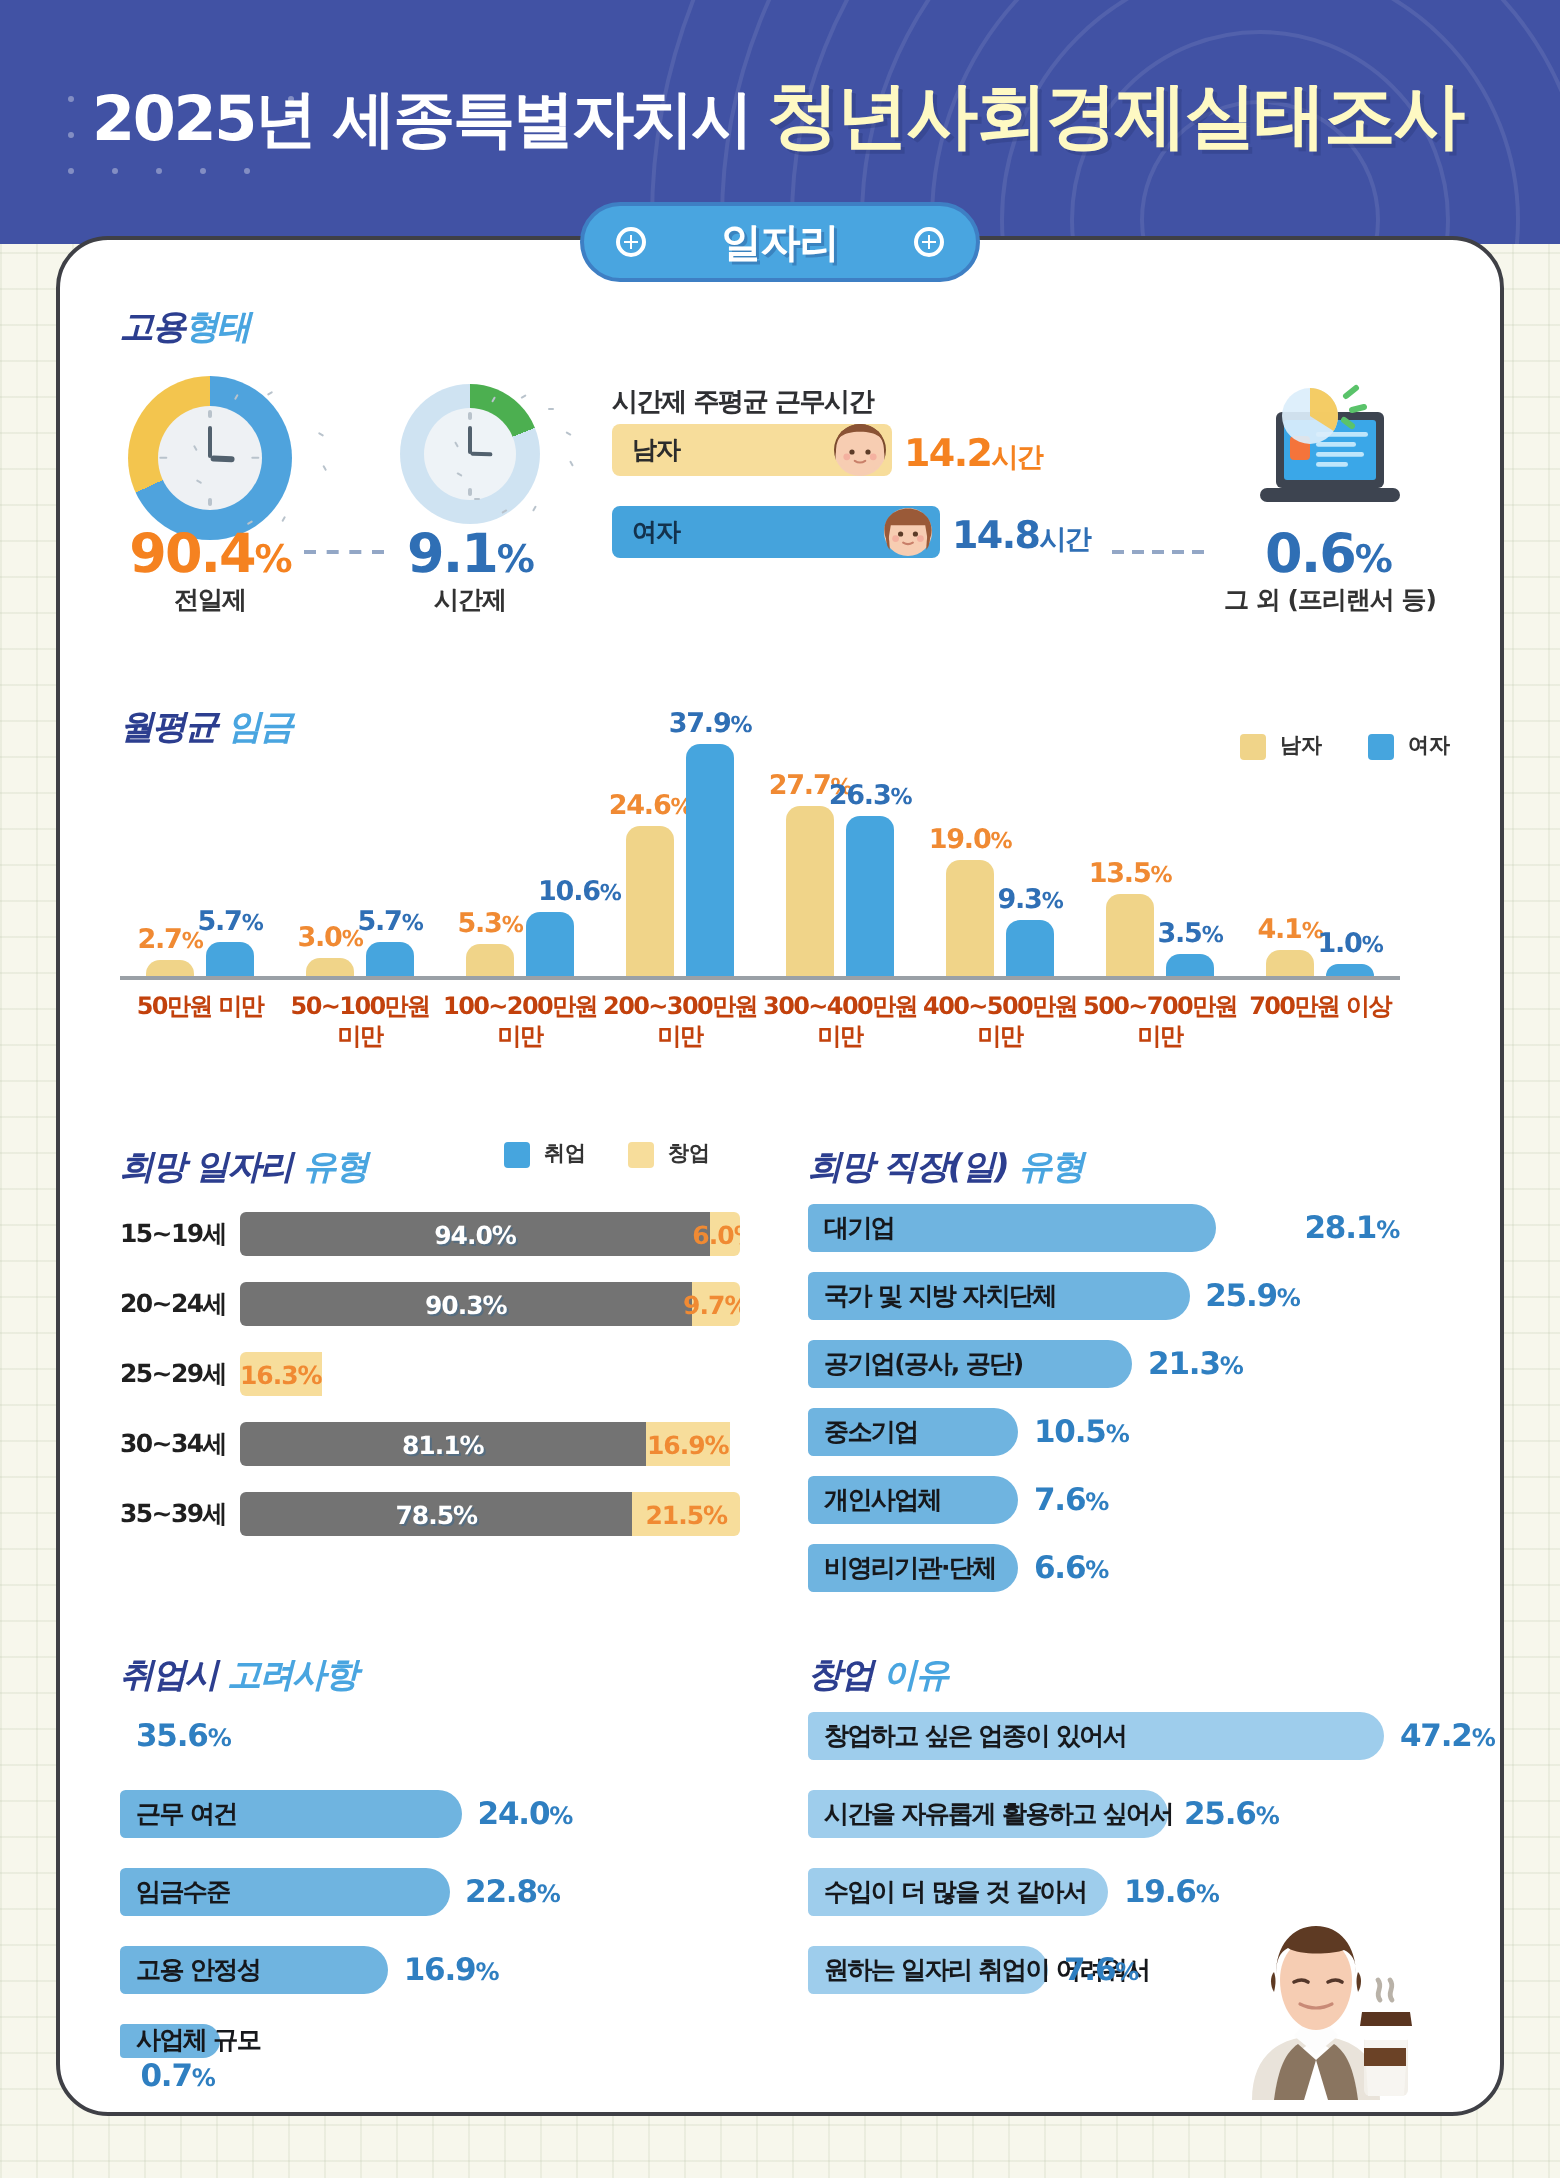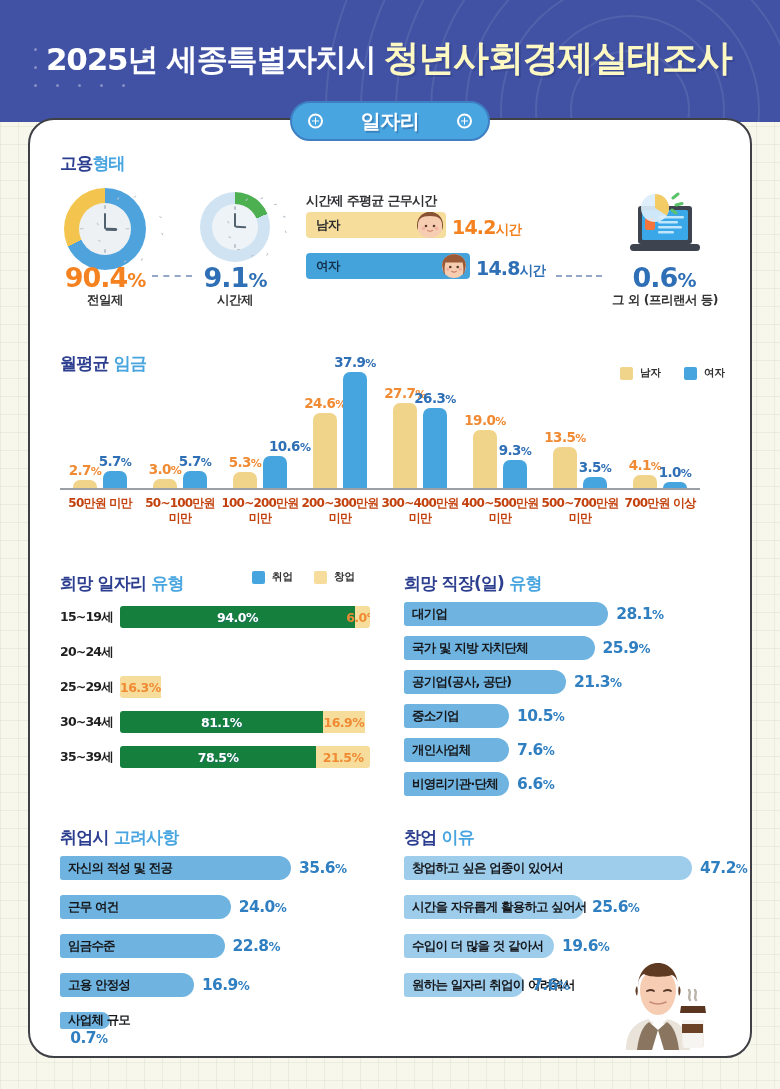--- a/index.html
+++ b/index.html
@@ -66,21 +66,21 @@
 
   
   .card{
     position:absolute; left:28px; top:118px; width:724px; height:940px;
     background:#fff; border:2px solid #3f4046; border-radius:26px;
     z-index:4;
   }
 
   
   .sec-h{ font-size:17px; font-weight:900; letter-spacing:-.8px;
-    font-family:"DejaVu Sans","Liberation Sans",sans-serif; white-space:nowrap;}
+    font-family:"DejaVu Sans","Liberation Sans",sans-serif; white-space:nowrap;font-style:italic;}
   .sec-h .a{ color:#2c3e8f; } .sec-h .b{ color:#49a5e0; }
 
   .abs{ position:absolute; }
 
   
   #emp-head{ left:60px; top:152px; }
 
   .donut{ position:absolute; border-radius:50%; }
   .donut .face{
     position:absolute; left:50%; top:50%; transform:translate(-50%,-50%);
@@ -129,21 +129,21 @@
     font-family:"DejaVu Sans","Liberation Sans",sans-serif;}
 
   
   #job-head{ left:60px; top:572px; }
   .srow{ position:absolute; left:60px; width:310px; height:22px; }
   .srow .rl{ position:absolute; left:0; top:0; width:58px; height:22px;
     display:flex;align-items:center; font-size:12.5px; font-weight:800; color:#1f1f1f;
     letter-spacing:-.8px; font-family:"DejaVu Sans","Liberation Sans",sans-serif;}
   .sbar{ position:absolute; left:60px; right:0; top:0; height:22px; display:flex; border-radius:3px; overflow:hidden;}
   .sseg{ height:22px; display:flex; align-items:center; justify-content:center; }
-  .sseg.e{ background:#15803d; } .sseg.s{ background:#f7dd9b; }
+  .sseg.e{ background:#737373; } .sseg.s{ background:#f7dd9b; }
   .sseg .v{ font-size:12.5px; font-weight:900; letter-spacing:-.5px;
     font-family:"DejaVu Sans","Liberation Sans",sans-serif; white-space:nowrap;}
   .sseg.e .v{ color:#fff; text-shadow:1px 1px 0 rgba(40,100,150,.4); }
   .sseg.s .v{ color:#f08a33; }
 
   
   .rbar-row{ position:absolute; height:24px; display:flex; align-items:center; }
   .rbar{ height:24px; background:#6fb4e0; border-radius:3px 13px 13px 3px;
     display:flex; align-items:center; min-width:10px;}
   .rbar .rl{ font-size:12.5px; font-weight:800; color:#16181c; margin-left:8px;
@@ -420,20 +420,28 @@
         <div class="sseg e" style="width: 94%;">
           <span class="v">94.0%</span>
         </div>
         <div class="sseg s" style="width: 6%;">
           <span class="v">6.0%</span>
         </div>
       </div>
     </div>
     <div class="srow" style="top: 641px; z-index: 5;">
       <div class="rl">20~24세</div>
+      <div class="sbar">
+        <div class="sseg e" style="width: 90.3%;">
+          <span class="v">90.3%</span>
+        </div>
+        <div class="sseg s" style="width: 9.7%;">
+          <span class="v">9.7%</span>
+        </div>
+      </div>
     </div>
     <div class="srow" style="top: 676px; z-index: 5;">
       <div class="rl">25~29세</div>
       <div class="sbar">
         <div class="sseg s" style="width: 16.3%;">
           <span class="v">16.3%</span>
         </div>
       </div>
     </div>
     <div class="srow" style="top: 711px; z-index: 5;">
@@ -457,21 +465,21 @@
           <span class="v">21.5%</span>
         </div>
       </div>
     </div>
   </div>
 
 <div class="sec-h abs" id="want-head" style="z-index:5">
   <span class="a">희망 직장(일) </span><span class="b">유형</span>
 </div>
 <div id="want-rows">
-    <div class="rbar-row" style="left: 404px; top: 602px; z-index: 5;">
+    <div class="rbar-row" style="left: 404px; top: 602px; z-index: 5; gap: 36px;">
       <div class="rbar" style="width: 204.22px;">
         <span class="rl">대기업</span>
       </div>
       <span class="rval"><span>28.1</span><span class="u">%</span></span>
     </div>
     <div class="rbar-row" style="left: 404px; top: 636px; z-index: 5;">
       <div class="rbar" style="width: 190.58px;">
         <span class="rl">국가 및 지방 자치단체</span>
       </div>
       <span class="rval"><span>25.9</span><span class="u">%</span></span>
@@ -500,23 +508,20 @@
       </div>
       <span class="rval"><span>6.6</span><span class="u">%</span></span>
     </div>
   </div>
 
 <div class="sec-h abs" id="cons-head" style="z-index:5">
   <span class="a">취업시 </span><span class="b">고려사항</span>
 </div>
 <div id="cons-rows">
     <div class="rbar-row" style="left: 60px; top: 856px; z-index: 5;">
-      <div class="rbar" style="width: 231.12px;">
-        <span class="rl">자신의 적성 및 전공</span>
-      </div>
       <span class="rval"><span>35.6</span><span class="u">%</span></span>
     </div>
     <div class="rbar-row" style="left: 60px; top: 895px; z-index: 5;">
       <div class="rbar" style="width: 170.8px;">
         <span class="rl">근무 여건</span>
       </div>
       <span class="rval"><span>24.0</span><span class="u">%</span></span>
     </div>
     <div class="rbar-row" style="left: 60px; top: 934px; z-index: 5;">
       <div class="rbar" style="width: 164.56px;">

